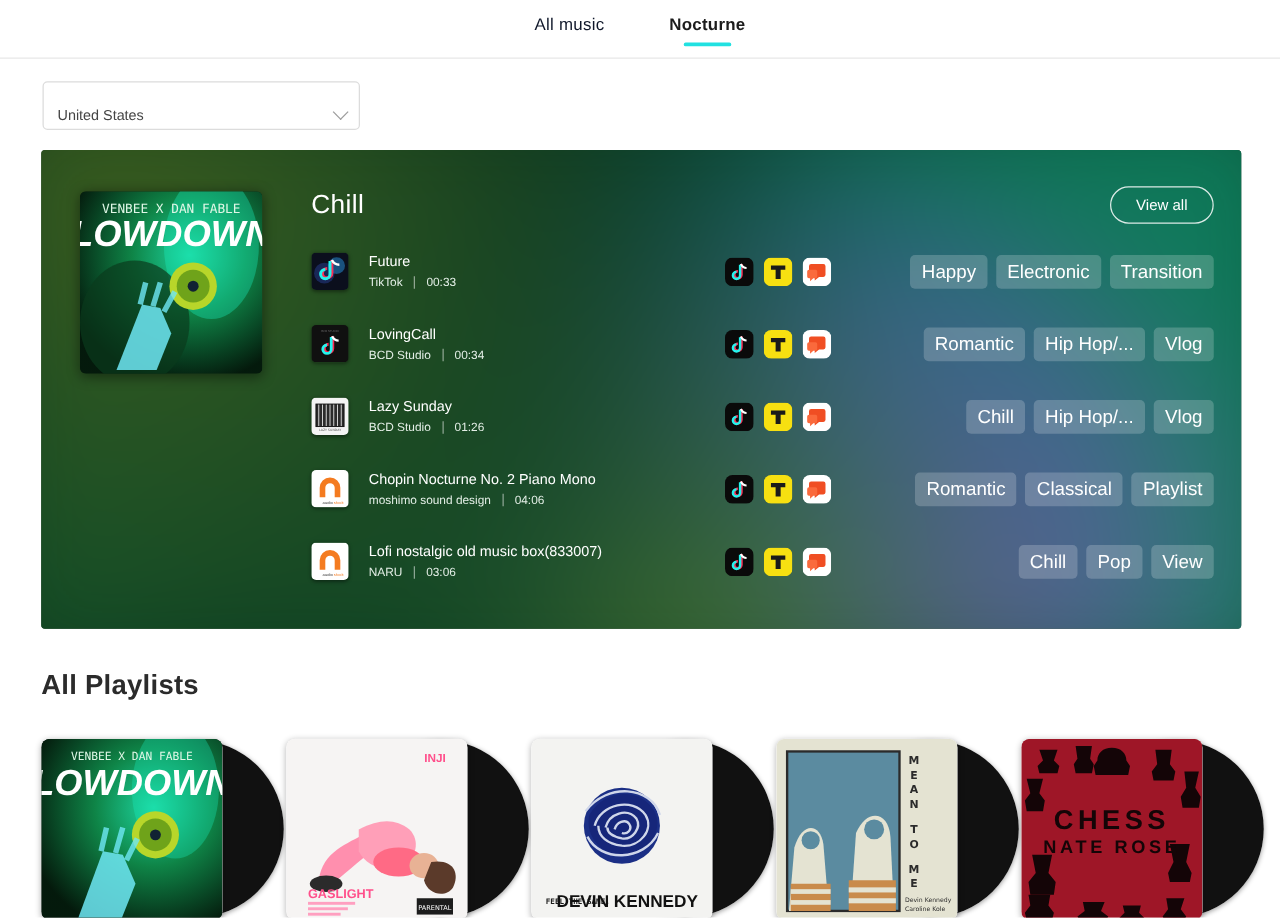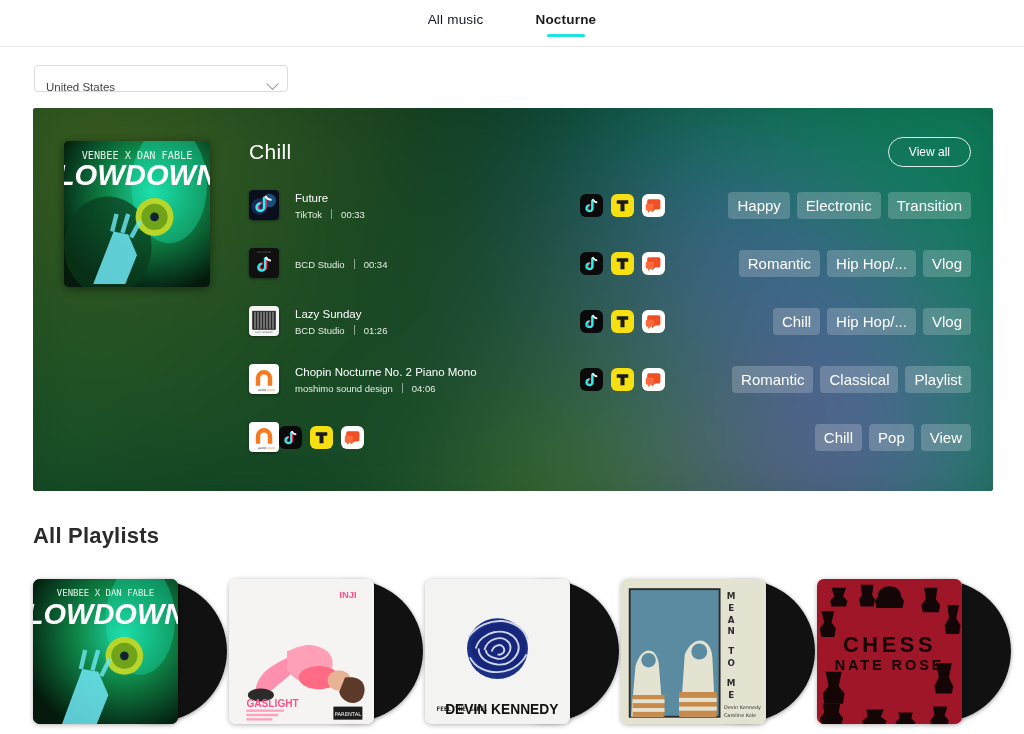--- a/index.html
+++ b/index.html
@@ -36,21 +36,21 @@
     left: 50%; transform: translateX(-50%);
     bottom: -10px;
     width: 38px; height: 3px;
     background: #21e1e1;
     border-radius: 2px;
   }
 
   
   .select-wrap { padding: 18px 0 0 34px; }
   .country-select {
-    width: 254px; height: 27px;
+    width: 254px; height: 39px;
     border: 1px solid #dcdcdc;
     border-radius: 4px;
     display: flex; align-items: center;
     justify-content: space-between;
     padding: 16px 10px 0 11px;
     font-size: 11.5px; color: #444;
     background: #fff;
     cursor: pointer;
   }
   .chev {
@@ -283,20 +283,21 @@
           <div class="track-thumb">
             <svg class="art-svg" viewBox="0 0 40 40">
               <rect width="40" height="40" fill="#101010"></rect>
               <path d="M23 12 v13 a4.5 4.5 0 1 1 -4.5 -4.5" stroke="#fe2c55" stroke-width="3" fill="none"></path>
               <path d="M21.3 12.8 v13 a4.5 4.5 0 1 1 -4.5 -4.5" stroke="#25f4ee" stroke-width="3" fill="none"></path>
               <path d="M22.2 12 c1.8 3.4 4.4 4.7 7 4.7" stroke="#fff" stroke-width="2.5" fill="none"></path>
               <text x="20" y="7" font-size="3" fill="#666" text-anchor="middle" font-family="DejaVu Sans, sans-serif">BCD STUDIO</text>
             </svg>
           </div>
           <div class="track-meta">
+            <div class="track-name">LovingCall</div>
             <div class="track-sub">
               <span>BCD Studio</span>
               <span class="bar"></span>
               <span>00:34</span>
             </div>
           </div>
           <div class="platforms">
             <div class="pf">
               <svg class="art-svg" viewBox="0 0 40 40">
                   <rect width="40" height="40" fill="#0a0a0a"></rect>
@@ -424,20 +425,28 @@
         </div>
 
         <div class="track">
           <div class="track-thumb">
             <svg class="art-svg" viewBox="0 0 40 40">
               <rect width="40" height="40" fill="#fff"></rect>
               <path d="M20 8 a11 11 0 0 1 11 11 v10 h-6 V19 a5 5 0 0 0 -10 0 v10 H9 V19 A11 11 0 0 1 20 8 Z" fill="#f47b20"></path>
               <text x="12" y="36" font-size="4" fill="#333" font-family="DejaVu Sans, sans-serif">audio</text>
               <text x="24" y="36" font-size="4" fill="#f47b20" font-family="DejaVu Sans, sans-serif">stock</text>
             </svg>
+          </div>
+          <div class="track-meta">
+            <div class="track-name">Lofi nostalgic old music box(833007)</div>
+            <div class="track-sub">
+              <span>NARU</span>
+              <span class="bar"></span>
+              <span>03:06</span>
+            </div>
           </div>
           <div class="platforms">
             <div class="pf">
               <svg class="art-svg" viewBox="0 0 40 40">
                   <rect width="40" height="40" fill="#0a0a0a"></rect>
                 <path d="M23 9 v15 a5 5 0 1 1 -5 -5" stroke="#fe2c55" stroke-width="3.4" fill="none"></path>
                 <path d="M21 10 v15 a5 5 0 1 1 -5 -5" stroke="#25f4ee" stroke-width="3.4" fill="none"></path>
                 <path d="M22 9 c2 4 5 5.5 8 5.5" stroke="#fff" stroke-width="2.8" fill="none"></path>
               </svg>
             </div>

